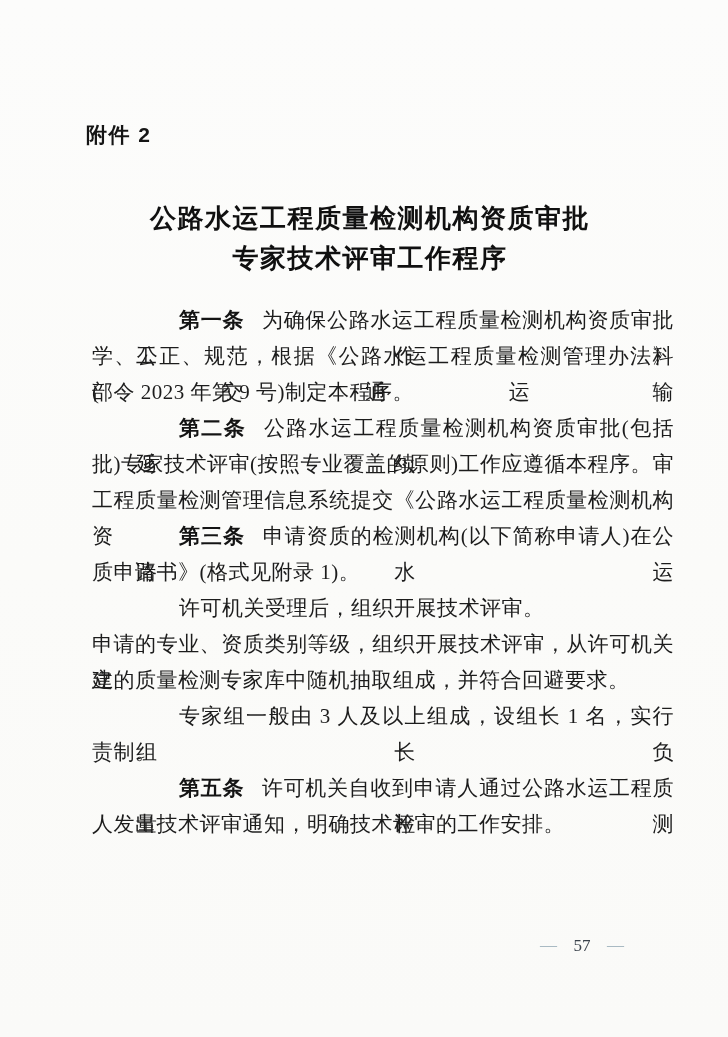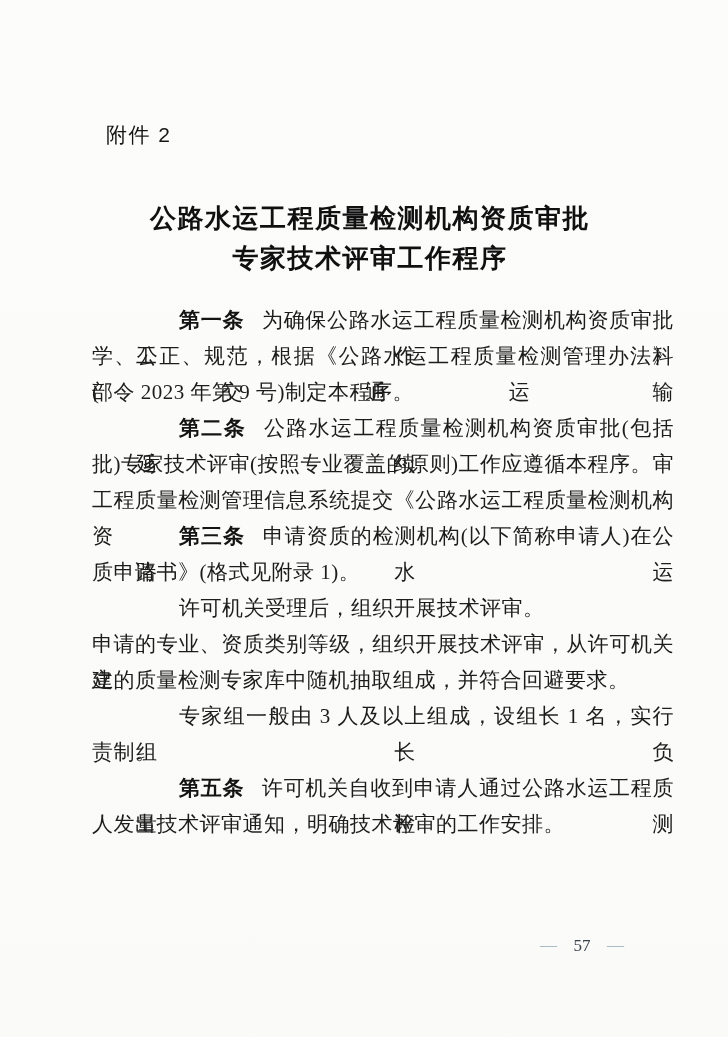--- a/index.html
+++ b/index.html
@@ -15,24 +15,24 @@
     color: #1e1e1e;
     overflow: hidden;
   }
   .page {
     position: absolute;
     inset: 0;
     background: linear-gradient(180deg, #fcfcfb 0%, #fbfbf9 55%, #fafaf8 100%);
   }
   .attachment-label {
     position: absolute;
-    left: 106px;
+    left: 86px;
     top: 121px;
     font-size: 21px;
-    font-weight: 400;
+    font-weight: 700;
     letter-spacing: 1.5px;
     color: #151515;
     font-family: "Liberation Sans", "DejaVu Sans", sans-serif;
   }
   .doc-title {
     position: absolute;
     left: 0;
     top: 199px;
     width: 740px;
     text-align: center;

